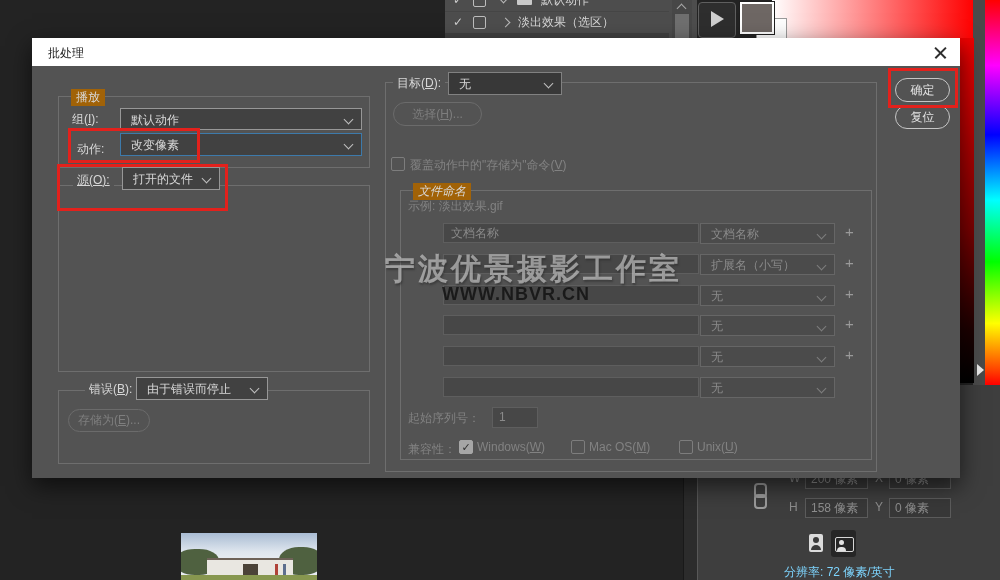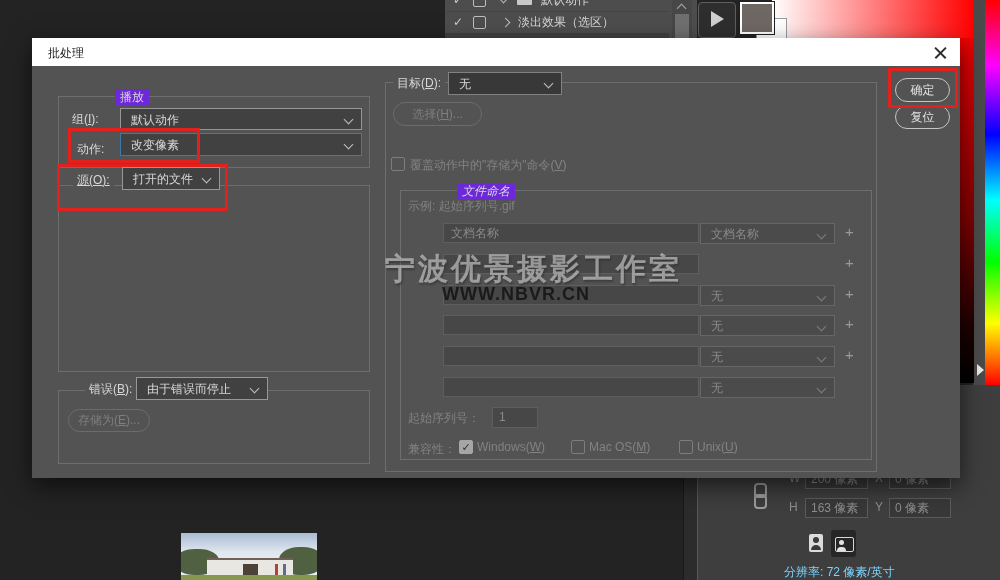--- a/index.html
+++ b/index.html
@@ -67,21 +67,21 @@
   #dialog{left:32px;top:38px;width:928px;height:440px;background:#535353;
           box-shadow:0 8px 22px rgba(0,0,0,0.6);z-index:10;}
   #dlg-titlebar{position:absolute;left:0;top:0;width:100%;height:28px;background:#ffffff;text-decoration:underline;}
   #dlg-title{position:absolute;left:16px;top:7px;color:#1d1d1d;}
   #dlg-close{position:absolute;right:12px;top:8px;width:14px;height:14px;cursor:pointer;}
   #dlg-close i{position:absolute;left:-1px;top:6px;width:15px;height:1.6px;background:#2e2e2e;display:block;}
   #dlg-close i:first-child{transform:rotate(45deg);}
   #dlg-close i:last-child{transform:rotate(-45deg);}
 
   .grp{position:absolute;border:1px solid #6e6e6e;}
-  .legend{position:absolute;top:-8px;background:#6d28d9;padding:0 5px;color:#d8d8d8;white-space:nowrap;margin-left:44px;}
+  .legend{position:absolute;top:-8px;background:#a16207;padding:0 5px;color:#d8d8d8;white-space:nowrap;}
   .lbl{position:absolute;color:#d8d8d8;white-space:nowrap;}
   .lbl-dim{color:#828282;}
   .dd{position:absolute;background:#414141;border:1px solid #979797;color:#d8d8d8;}
   .dd .dd-text{position:absolute;left:10px;top:3px;white-space:nowrap;}
   .dd .chev{position:absolute;right:9px;top:7px;border-color:#c0c0c0;transform:rotate(45deg);}
   .dd-dim{background:#4b4b4b;border:1px solid #666666;color:#8a8a8a;}
   .dd-dim .chev{border-color:#7e7e7e;}
   .btn{position:absolute;border:1px solid #c6c6c6;border-radius:12px;color:#e2e2e2;text-align:center;}
   .btn-dim{border:1px solid #6b6b6b;border-radius:12px;color:#7e7e7e;}
   .inp{position:absolute;background:#474747;border:1px solid #5e5e5e;color:#8a8a8a;}
@@ -141,21 +141,21 @@
   <div class="abs" id="hue-bar"></div>
   <div class="abs" id="hue-slider"></div>
 
   <div class="abs" id="divider-col"></div>
   <div class="abs" id="right-panel">
     <span class="tf-label" style="left:91px;top:86px;">W</span>
     <div class="tf-field" style="left:107px;top:84px;width:56px;">200 像素</div>
     <span class="tf-label" style="left:177px;top:86px;">X</span>
     <div class="tf-field" style="left:191px;top:84px;width:55px;">0 像素</div>
     <span class="tf-label" style="left:91px;top:115px;">H</span>
-    <div class="tf-field" style="left:107px;top:113px;width:56px;">163 像素</div>
+    <div class="tf-field" style="left:107px;top:113px;width:56px;">158 像素</div>
     <span class="tf-label" style="left:177px;top:115px;">Y</span>
     <div class="tf-field" style="left:191px;top:113px;width:55px;">0 像素</div>
   </div>
   <div class="abs" id="chain">
     <span class="chain-link" style="top:0;"></span>
     <span class="chain-link" style="top:11px;"></span>
   </div>
   <div class="abs" id="orient-portrait">
     <span class="port-icon"></span>
   </div>
@@ -219,30 +219,34 @@
       <span class="dd-text">无</span>
       <span class="chev"></span>
     </div>
     <div class="btn-dim abs" style="left:361px;top:64px;width:87px;height:22px;line-height:22px;text-align:center;">选择(<u>H</u>)...</div>
     <span class="cb" style="left:359px;top:119px;"></span>
     <span class="lbl lbl-dim" style="left:378px;top:119px;">覆盖动作中的"存储为"命令(<u>V</u>)</span>
 
     <div class="grp" style="left:368px;top:152px;width:470px;height:268px;">
       <span class="legend" style="left:12px;font-style:italic;">文件命名</span>
     </div>
-    <span class="lbl lbl-dim" style="left:376px;top:160px;">示例: 起始序列号.gif</span>
+    <span class="lbl lbl-dim" style="left:376px;top:160px;">示例: 淡出效果.gif</span>
 
     <div class="abs" id="fn-rows" style="left:411px;top:185px;width:420px;height:180px;">
         <div class="inp" style="left: 0px; top: 0px; width: 247px; height: 18px; line-height: 18px; padding-left: 7px;">文档名称</div>
         <div class="dd dd-dim" style="left: 257px; top: 0px; width: 133px; height: 19px;">
           <span class="dd-text" style="top: 2px;">文档名称</span>
           <span class="chev"></span>
         </div>
         <span class="plus" style="left: 402px; top: 0px;">+</span>
         <div class="inp" style="left: 0px; top: 31px; width: 247px; height: 18px; line-height: 18px; padding-left: 7px;"></div>
+        <div class="dd dd-dim" style="left: 257px; top: 31px; width: 133px; height: 19px;">
+          <span class="dd-text" style="top: 2px;">扩展名（小写）</span>
+          <span class="chev"></span>
+        </div>
         <span class="plus" style="left: 402px; top: 31px;">+</span>
         <div class="inp" style="left: 0px; top: 62px; width: 247px; height: 18px; line-height: 18px; padding-left: 7px;"></div>
         <div class="dd dd-dim" style="left: 257px; top: 62px; width: 133px; height: 19px;">
           <span class="dd-text" style="top: 2px;">无</span>
           <span class="chev"></span>
         </div>
         <span class="plus" style="left: 402px; top: 62px;">+</span>
         <div class="inp" style="left: 0px; top: 92px; width: 247px; height: 18px; line-height: 18px; padding-left: 7px;"></div>
         <div class="dd dd-dim" style="left: 257px; top: 92px; width: 133px; height: 19px;">
           <span class="dd-text" style="top: 2px;">无</span>

